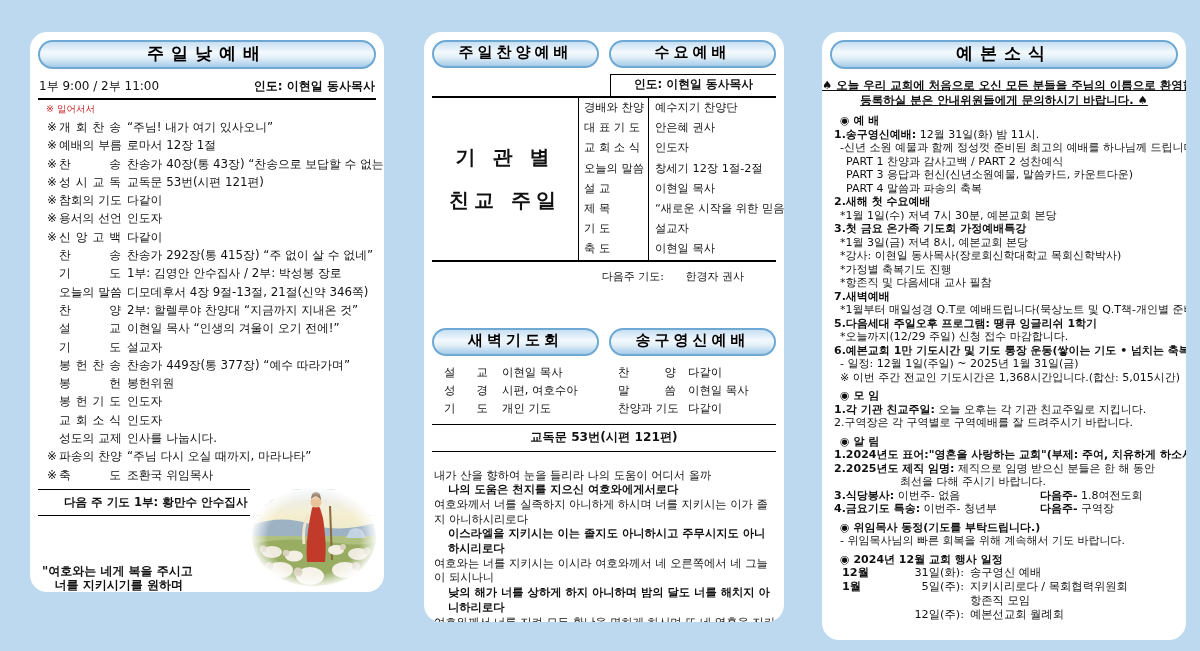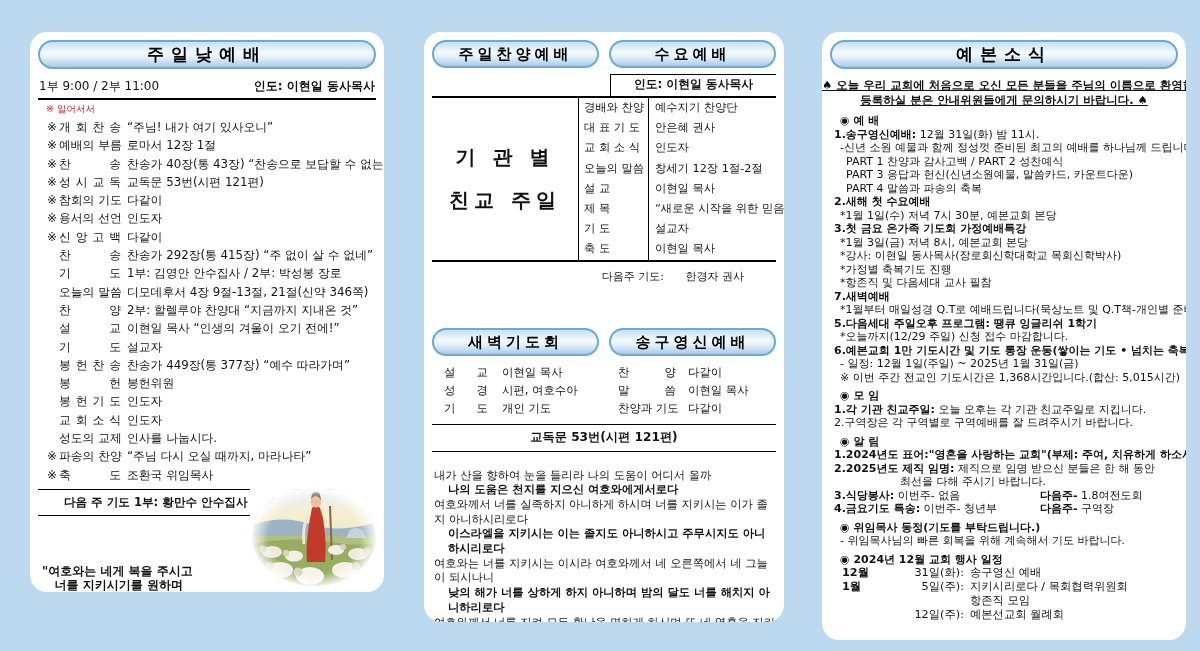--- a/index.html
+++ b/index.html
@@ -5,21 +5,21 @@
   html,body{margin:0;padding:0}
   body{width:1200px;height:651px;background:#bcd9ef;position:relative;overflow:hidden;
        font-family:"DejaVu Sans","Liberation Sans",sans-serif;color:#111}
   .panel{position:absolute;top:32px;background:#ffffff;border-radius:17px;overflow:hidden}
   #p1{left:30px;width:354px;height:560px}
   #p2{left:424px;width:360px;height:590px}
   #p3{left:822px;width:364px;height:608px}
 
   .pill{border:2px solid #6ea9d4;border-radius:15px;text-align:center;
         background:linear-gradient(180deg,#c7dff2 0%,#f3f9fd 42%,#e4f0f9 62%,#a6cbe8 100%);
-        font-family:Liberation Serif, serif;font-weight:700;color:#000}
+        font-family:Liberation Mono, monospace;font-weight:700;color:#000}
   .pill-lg{margin:8px 8px 0;height:25px;line-height:25px;font-size:17px;letter-spacing:7px}
   .pillrow{display:flex;gap:10px;margin:8px 8px 0}
   .pillrow .pill{flex:1;height:24px;line-height:24px;font-size:15px;letter-spacing:4px}
 
   
   .meta{display:flex;justify-content:space-between;padding:0 9px;margin-top:9px;font-size:12px;white-space:nowrap}
   .meta .lead{font-weight:700}
   .thick{border-top:2.2px solid #000;margin:3px 8px 0}
   .standnote{color:#c52222;font-size:9.5px;padding:3px 0 2px 16px}
   .orow{display:flex;height:18.3px;line-height:18.3px;font-size:11.8px;padding-left:17px;white-space:nowrap}

